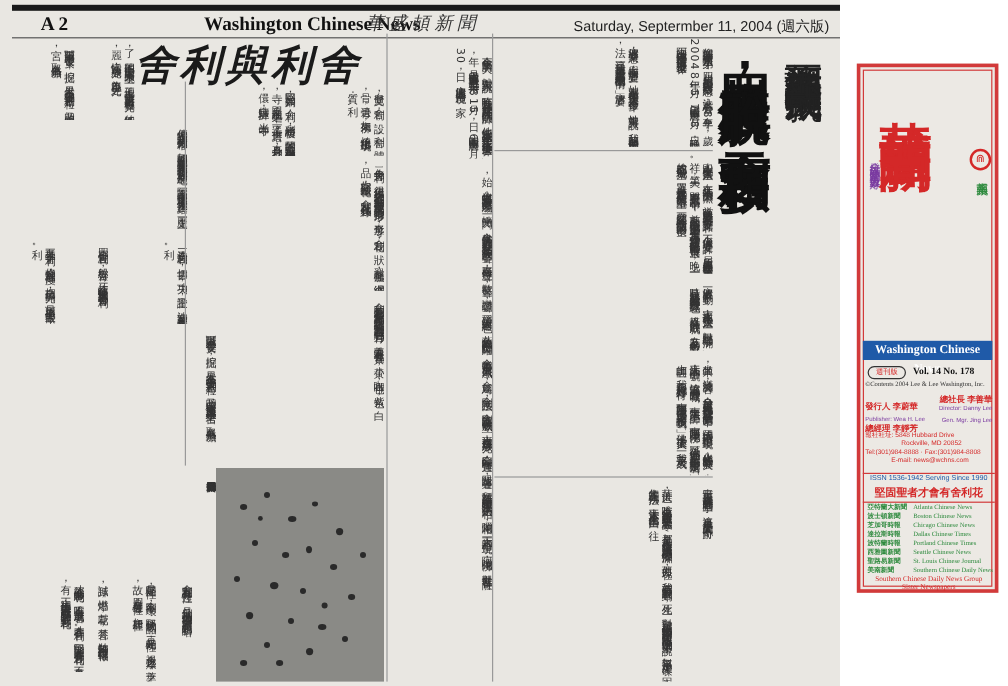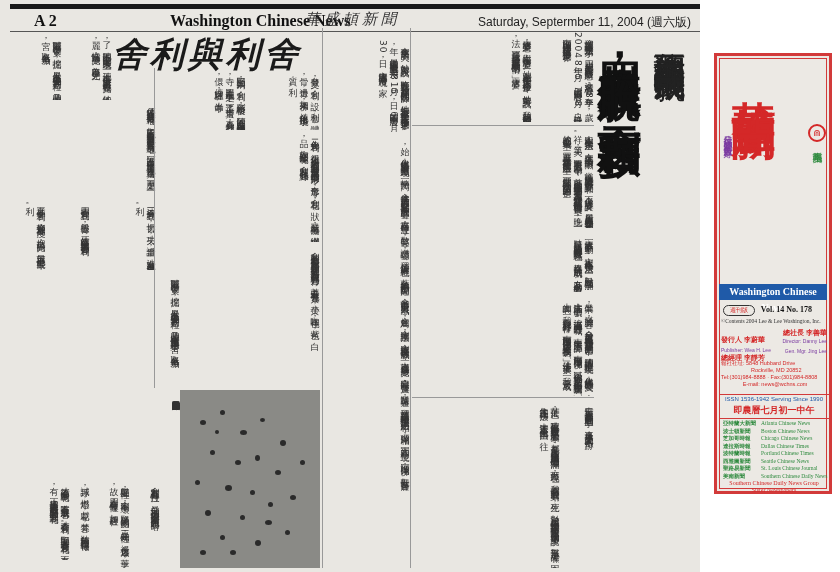--- a/index.html
+++ b/index.html
@@ -151,21 +151,21 @@
   </div>
 
   <div class="addr" style="top:304px;">
     <div><span>報社社址</span>: <span>5848 Hubbard Drive</span></div>
     <div style="padding-left:30px;">Rockville, MD 20852</div>
     <div>Tel:(301)984-8888 · Fax:(301)984-8808</div>
     <div style="text-align:center;">E-mail: news@wchns.com</div>
   </div>
 
   <div class="issn" style="top:338px;">ISSN 1536-1942   Serving Since 1990</div>
-  <div class="group-title" style="top:348px;">即農曆七月初一中午</div>
+  <div class="group-title" style="top:348px;">堅固聖者才會有舍利花</div>
 
   <div class="sisters" style="top:364px;">
     <div class="sis-row"><span class="sis-cn">亞特蘭大新聞</span><span class="sis-en">Atlanta Chinese News</span></div>
     <div class="sis-row"><span class="sis-cn">波士頓新聞</span><span class="sis-en">Boston Chinese News</span></div>
     <div class="sis-row"><span class="sis-cn">芝加哥時報</span><span class="sis-en">Chicago Chinese News</span></div>
     <div class="sis-row"><span class="sis-cn">達拉斯時報</span><span class="sis-en">Dallas Chinese Times</span></div>
     <div class="sis-row"><span class="sis-cn">波特蘭時報</span><span class="sis-en">Portland Chinese Times</span></div>
     <div class="sis-row"><span class="sis-cn">西雅圖新聞</span><span class="sis-en">Seattle Chinese News</span></div>
     <div class="sis-row"><span class="sis-cn">聖路易新聞</span><span class="sis-en">St. Louis Chinese Journal</span></div>
     <div class="sis-row"><span class="sis-cn">美南新聞</span><span class="sis-en">Southern Chinese Daily News</span></div>

